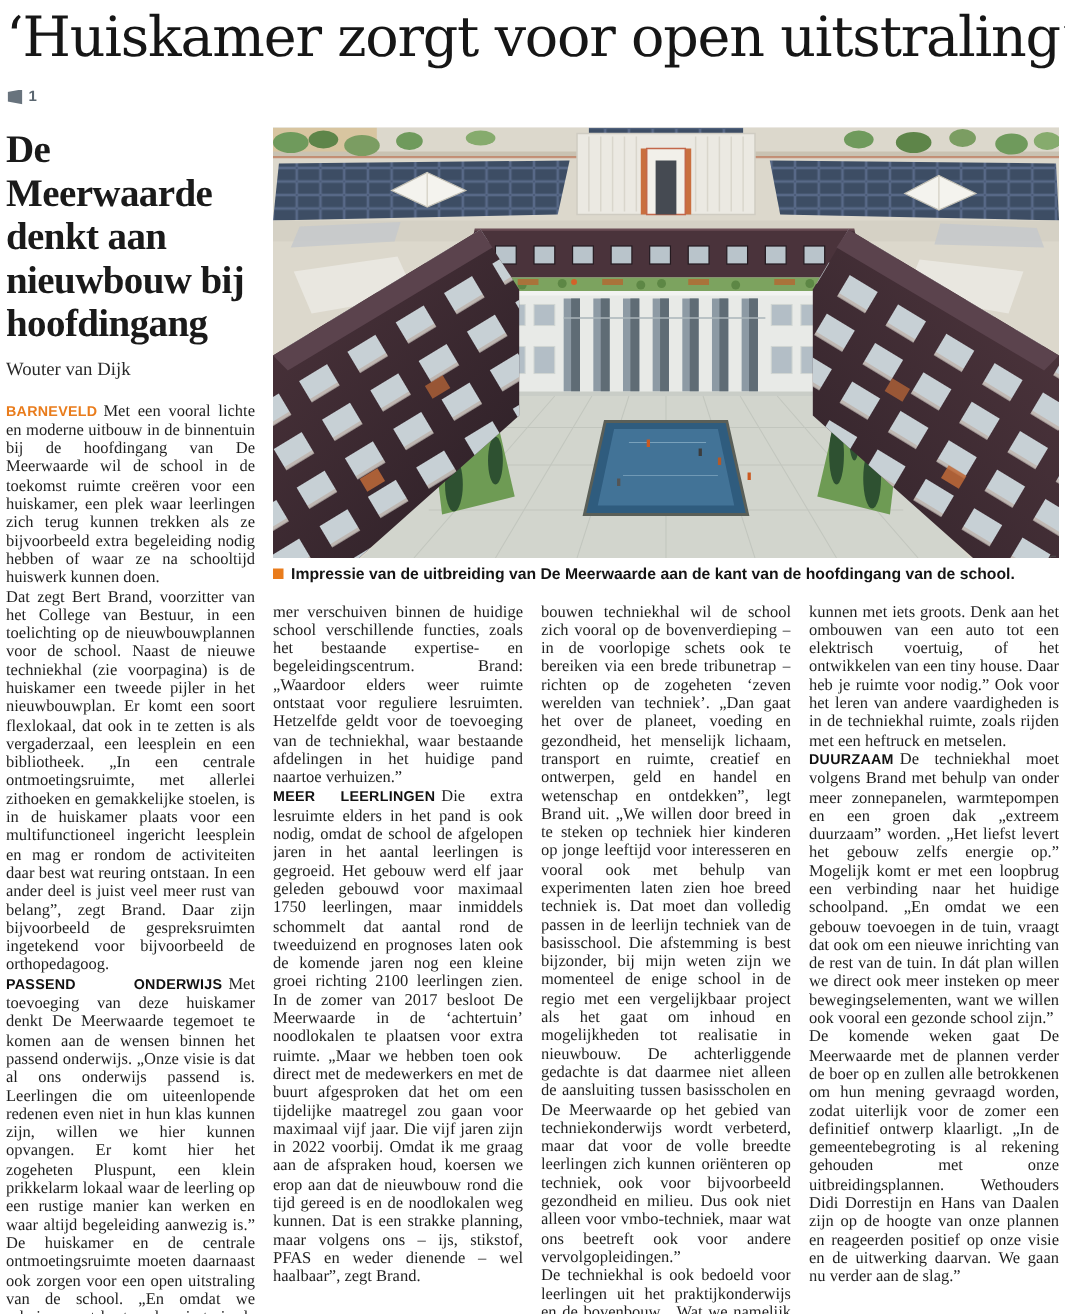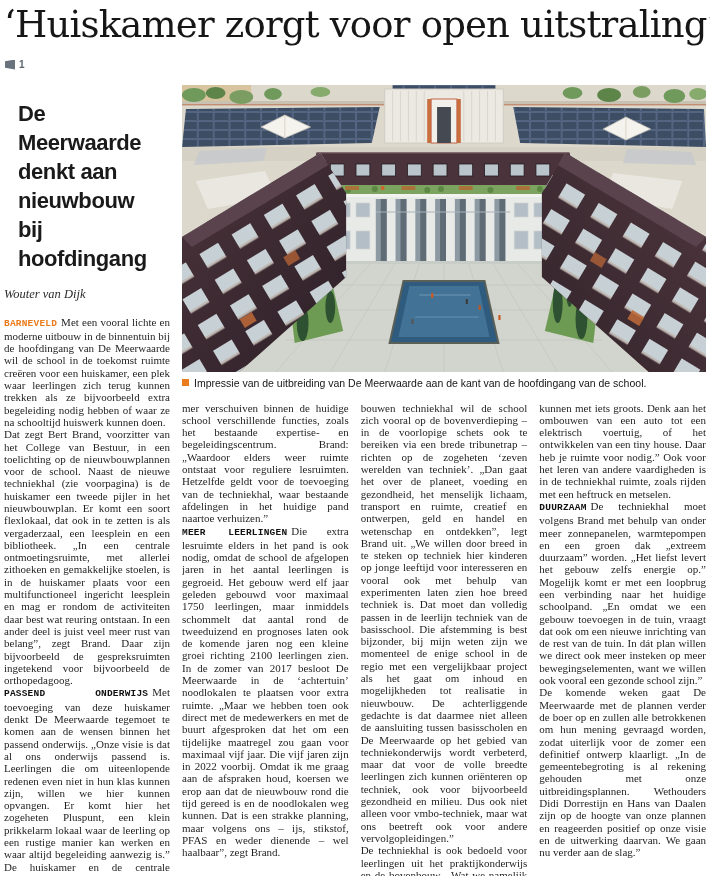--- a/index.html
+++ b/index.html
@@ -14,42 +14,42 @@
 
   .marker-row{display:flex;align-items:center;gap:4px;margin:12px 0 0 1px;height:12px;}
   .marker-sq{width:10px;height:10px;background:#68737d;display:inline-block;
              clip-path:polygon(0 18%,100% 0,100% 100%,0 82%);}
   .marker-num{font-family:"Liberation Sans",sans-serif;font-weight:bold;
               font-size:10px;color:#5a6670;}
 
   .content{display:flex;gap:12px;margin-top:14px;}
 
   .col1{width:166px;flex:none;}
-  .art-title{font-family:Liberation Sans, sans-serif;font-weight:bold;
-             font-size:22px;line-height:29px;letter-spacing:-0.4px;color:#1a1a1a;margin:14px;}
-  .byline{font-style:italic;font-size:12.5px;color:#2a2a2a;margin:9px 0 0 0;}
+  .art-title{font-family:Liberation Serif, serif;font-weight:bold;
+             font-size:26px;line-height:29px;letter-spacing:-0.4px;color:#1a1a1a;margin:0;}
+  .byline{font-size:12.5px;color:#2a2a2a;margin:9px 0 0 0;}
   .col1 .bodytext{margin-top:14px;}
 
   .bodytext{font-size:11px;line-height:12.3px;text-align:justify;}
   .bp{margin:0;}
   .bp.gap{}
-  .lead{font-family:Liberation Mono, monospace;font-weight:bold;
+  .lead{font-family:Liberation Sans, sans-serif;font-weight:bold;
         font-size:9.5px;letter-spacing:.2px;color:#111;margin-right:4px;}
   .lead.orange{color:#e97c1c;}
 
   .rightarea{flex:1;min-width:0;}
   .imagewrap{position:relative;width:100%;height:287px;background:#dcd8cc;overflow:hidden;}
   .imagewrap svg{display:block;width:100%;height:287px;}
   .credit{position:absolute;right:0px;bottom:2px;transform:rotate(-90deg);
           transform-origin:right bottom;font-family:"Liberation Sans",sans-serif;
           font-size:7.5px;color:#4f4f4f;white-space:nowrap;}
 
   .captionrow{display:flex;align-items:flex-start;gap:5px;margin-top:5px;}
   .cap-sq{width:7px;height:7px;background:#e97c1c;flex:none;margin-top:2px;}
-  .caption{font-family:"Liberation Sans",sans-serif;font-weight:normal;
+  .caption{font-family:"Liberation Sans",sans-serif;font-weight:bold;
            font-size:10.5px;line-height:12px;color:#151515;}
 
   .textcols{display:flex;gap:12px;margin-top:13px;}
   .tcol{flex:1;min-width:0;overflow:hidden;}
 </style>
 </head>
 <body>
 
 <div class="page">
 

